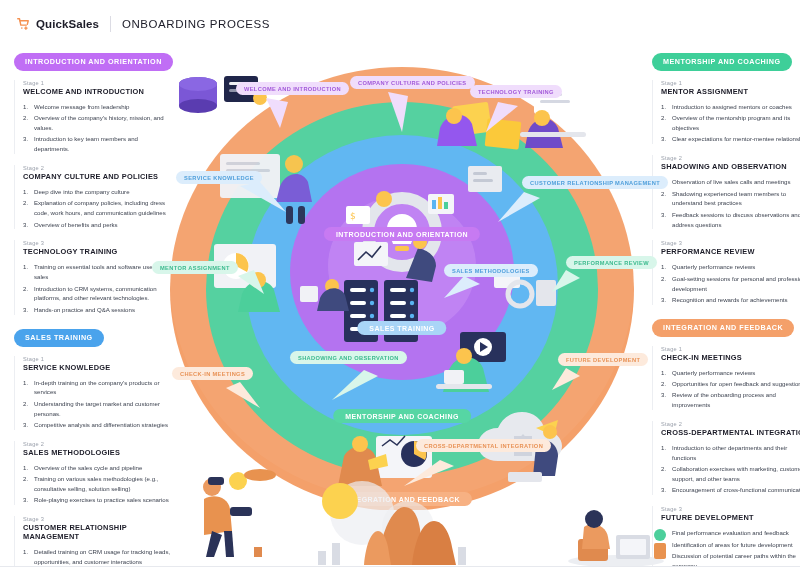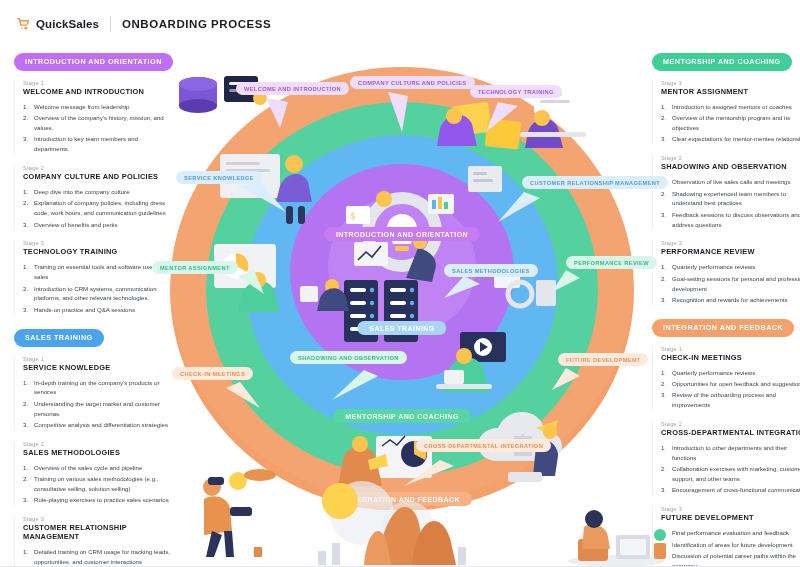--- a/index.html
+++ b/index.html
@@ -23,21 +23,21 @@
   }
   .logo-wrap { display: flex; align-items: center; gap: 6px; }
   .cart-icon { width: 14px; height: 14px; position: relative; display:block; }
   .brand {
     font-size: 11.5px; font-weight: bold; color: #1c1c28; letter-spacing: .1px;
   }
   .divider-v {
     width: 1px; height: 16px; background: #dcdce4; margin: 0 11px;
   }
   .doc-title {
-    font-size: 11.5px; font-weight: bold; color: #1c1c28; letter-spacing: .55px;
+    font-size: 11.5px; font-weight: normal; color: #1c1c28; letter-spacing: .55px;
   }
 
   
   .canvas { position: relative; width: 800px; height: 531px; background:#fff; }
 
   
   .col { position: absolute; top: 14px; width: 160px; }
   .col-left  { left: 14px; }
   .col-right { left: 652px; }
 

